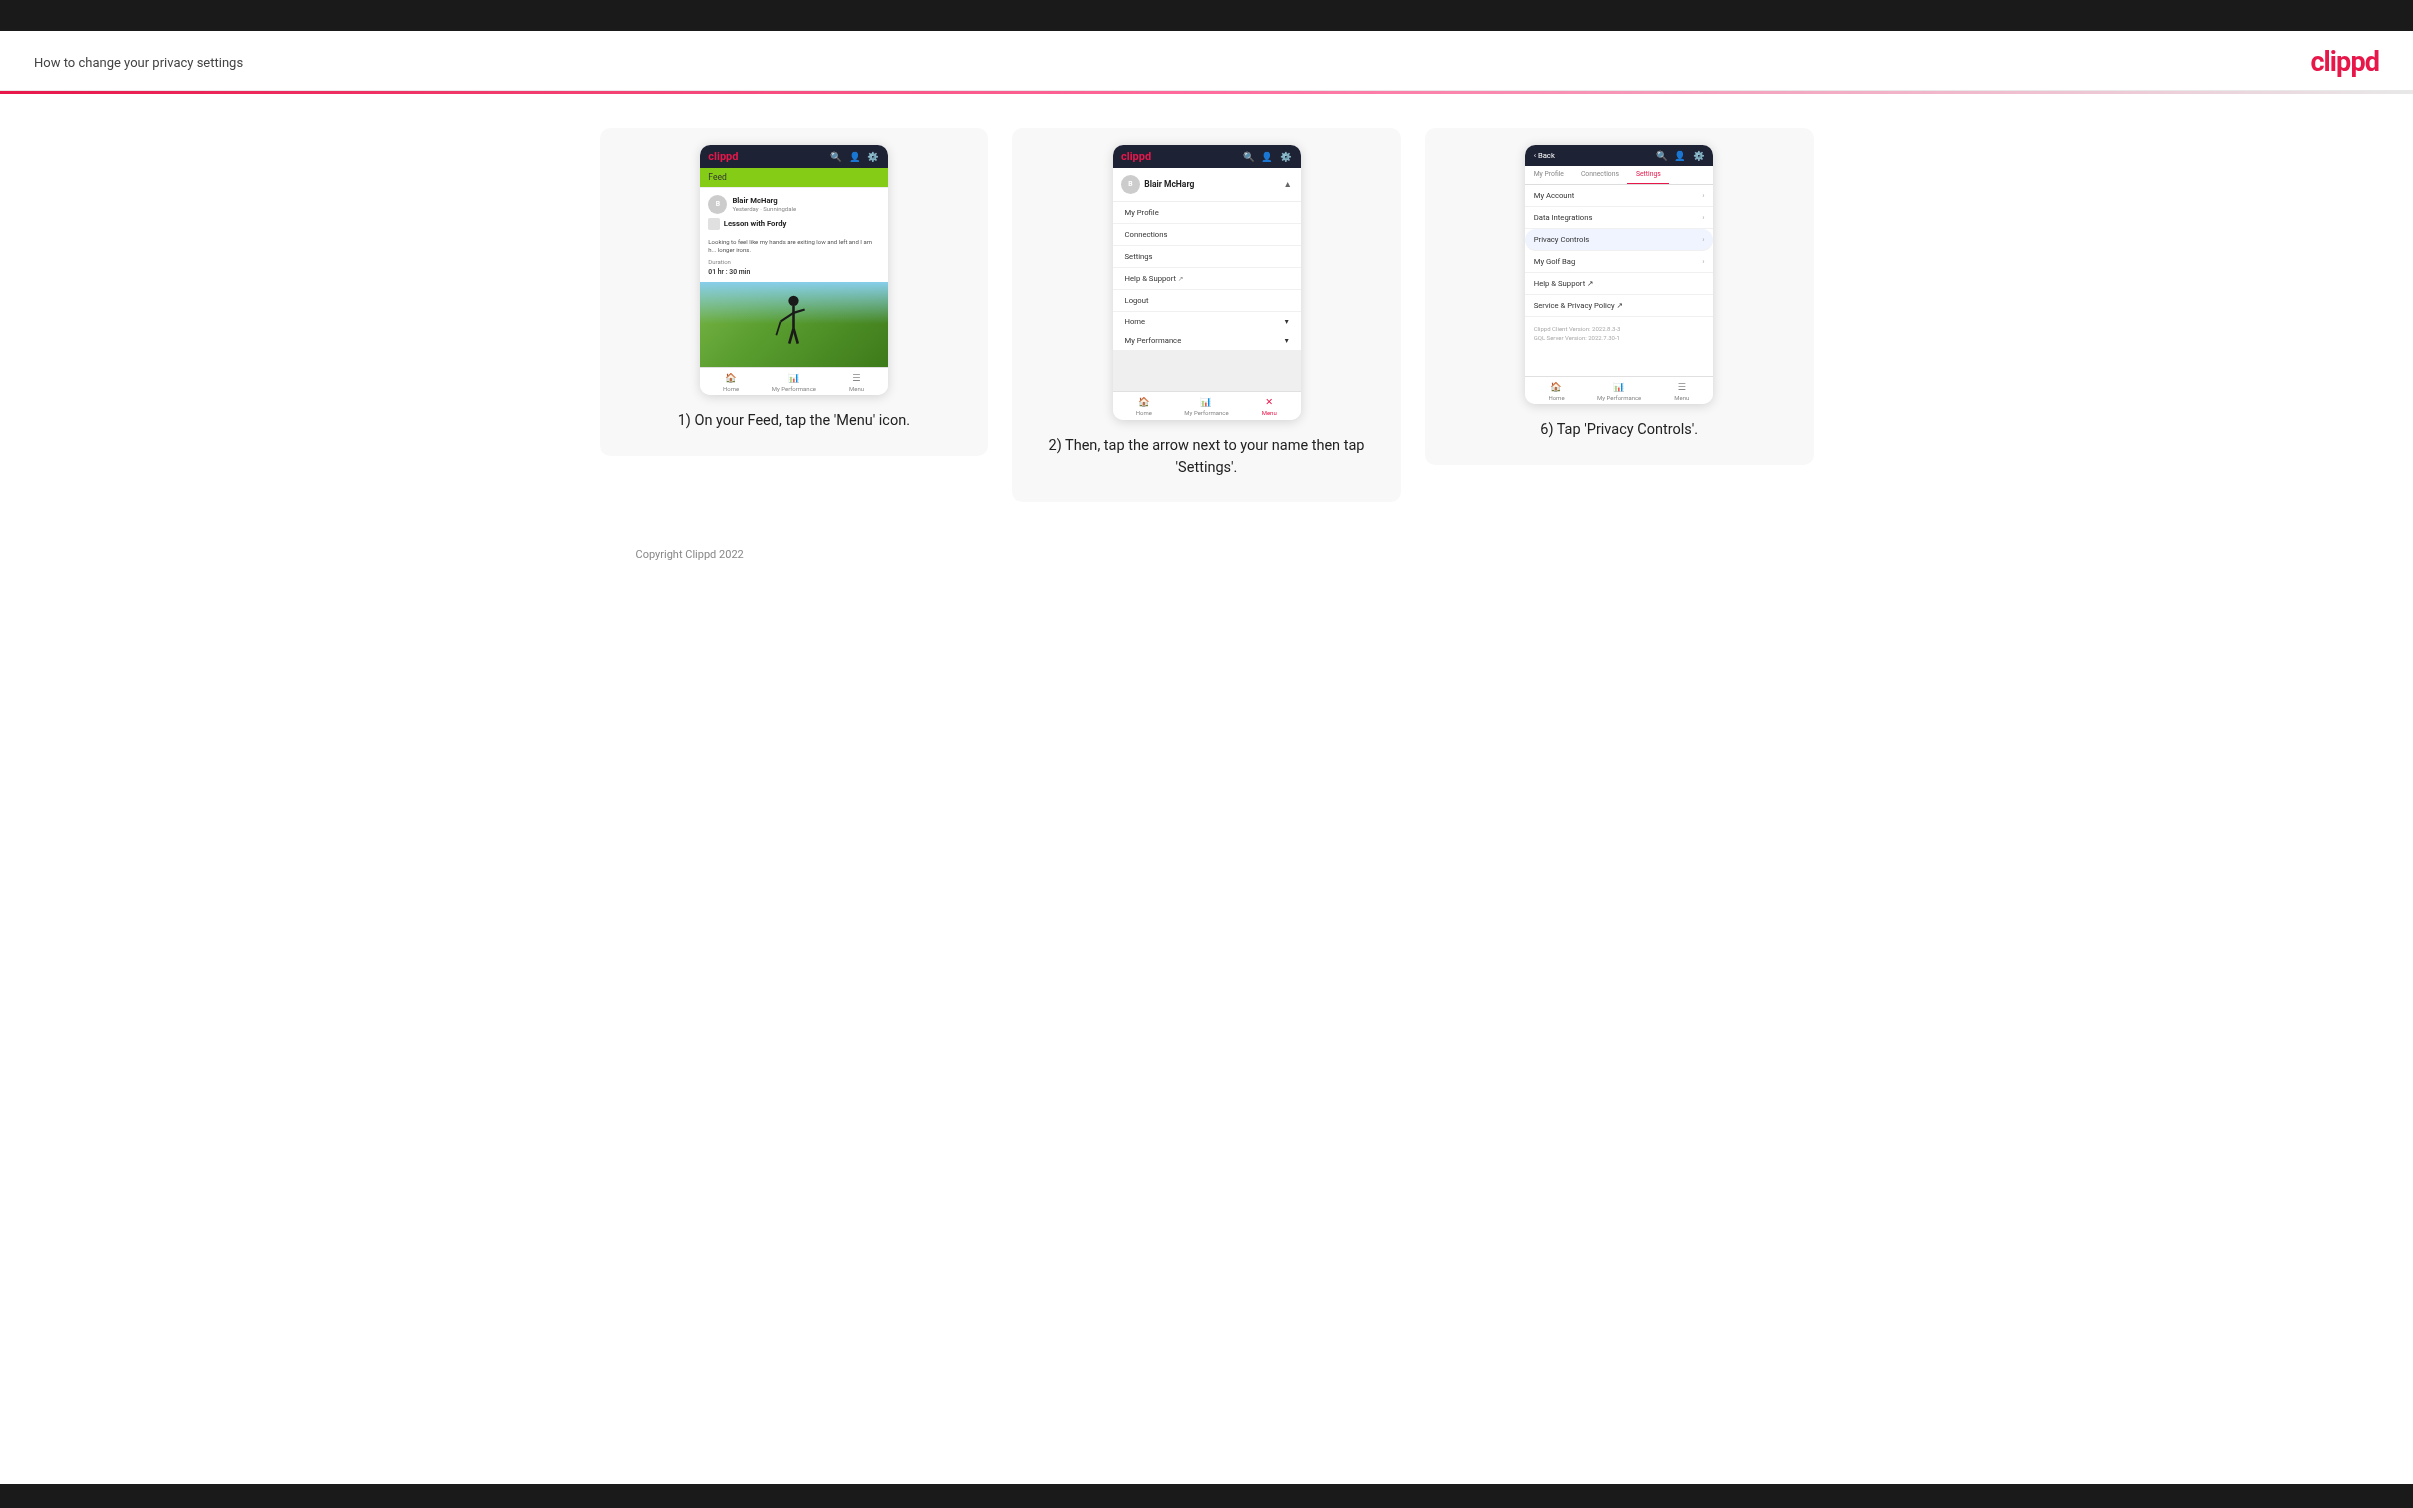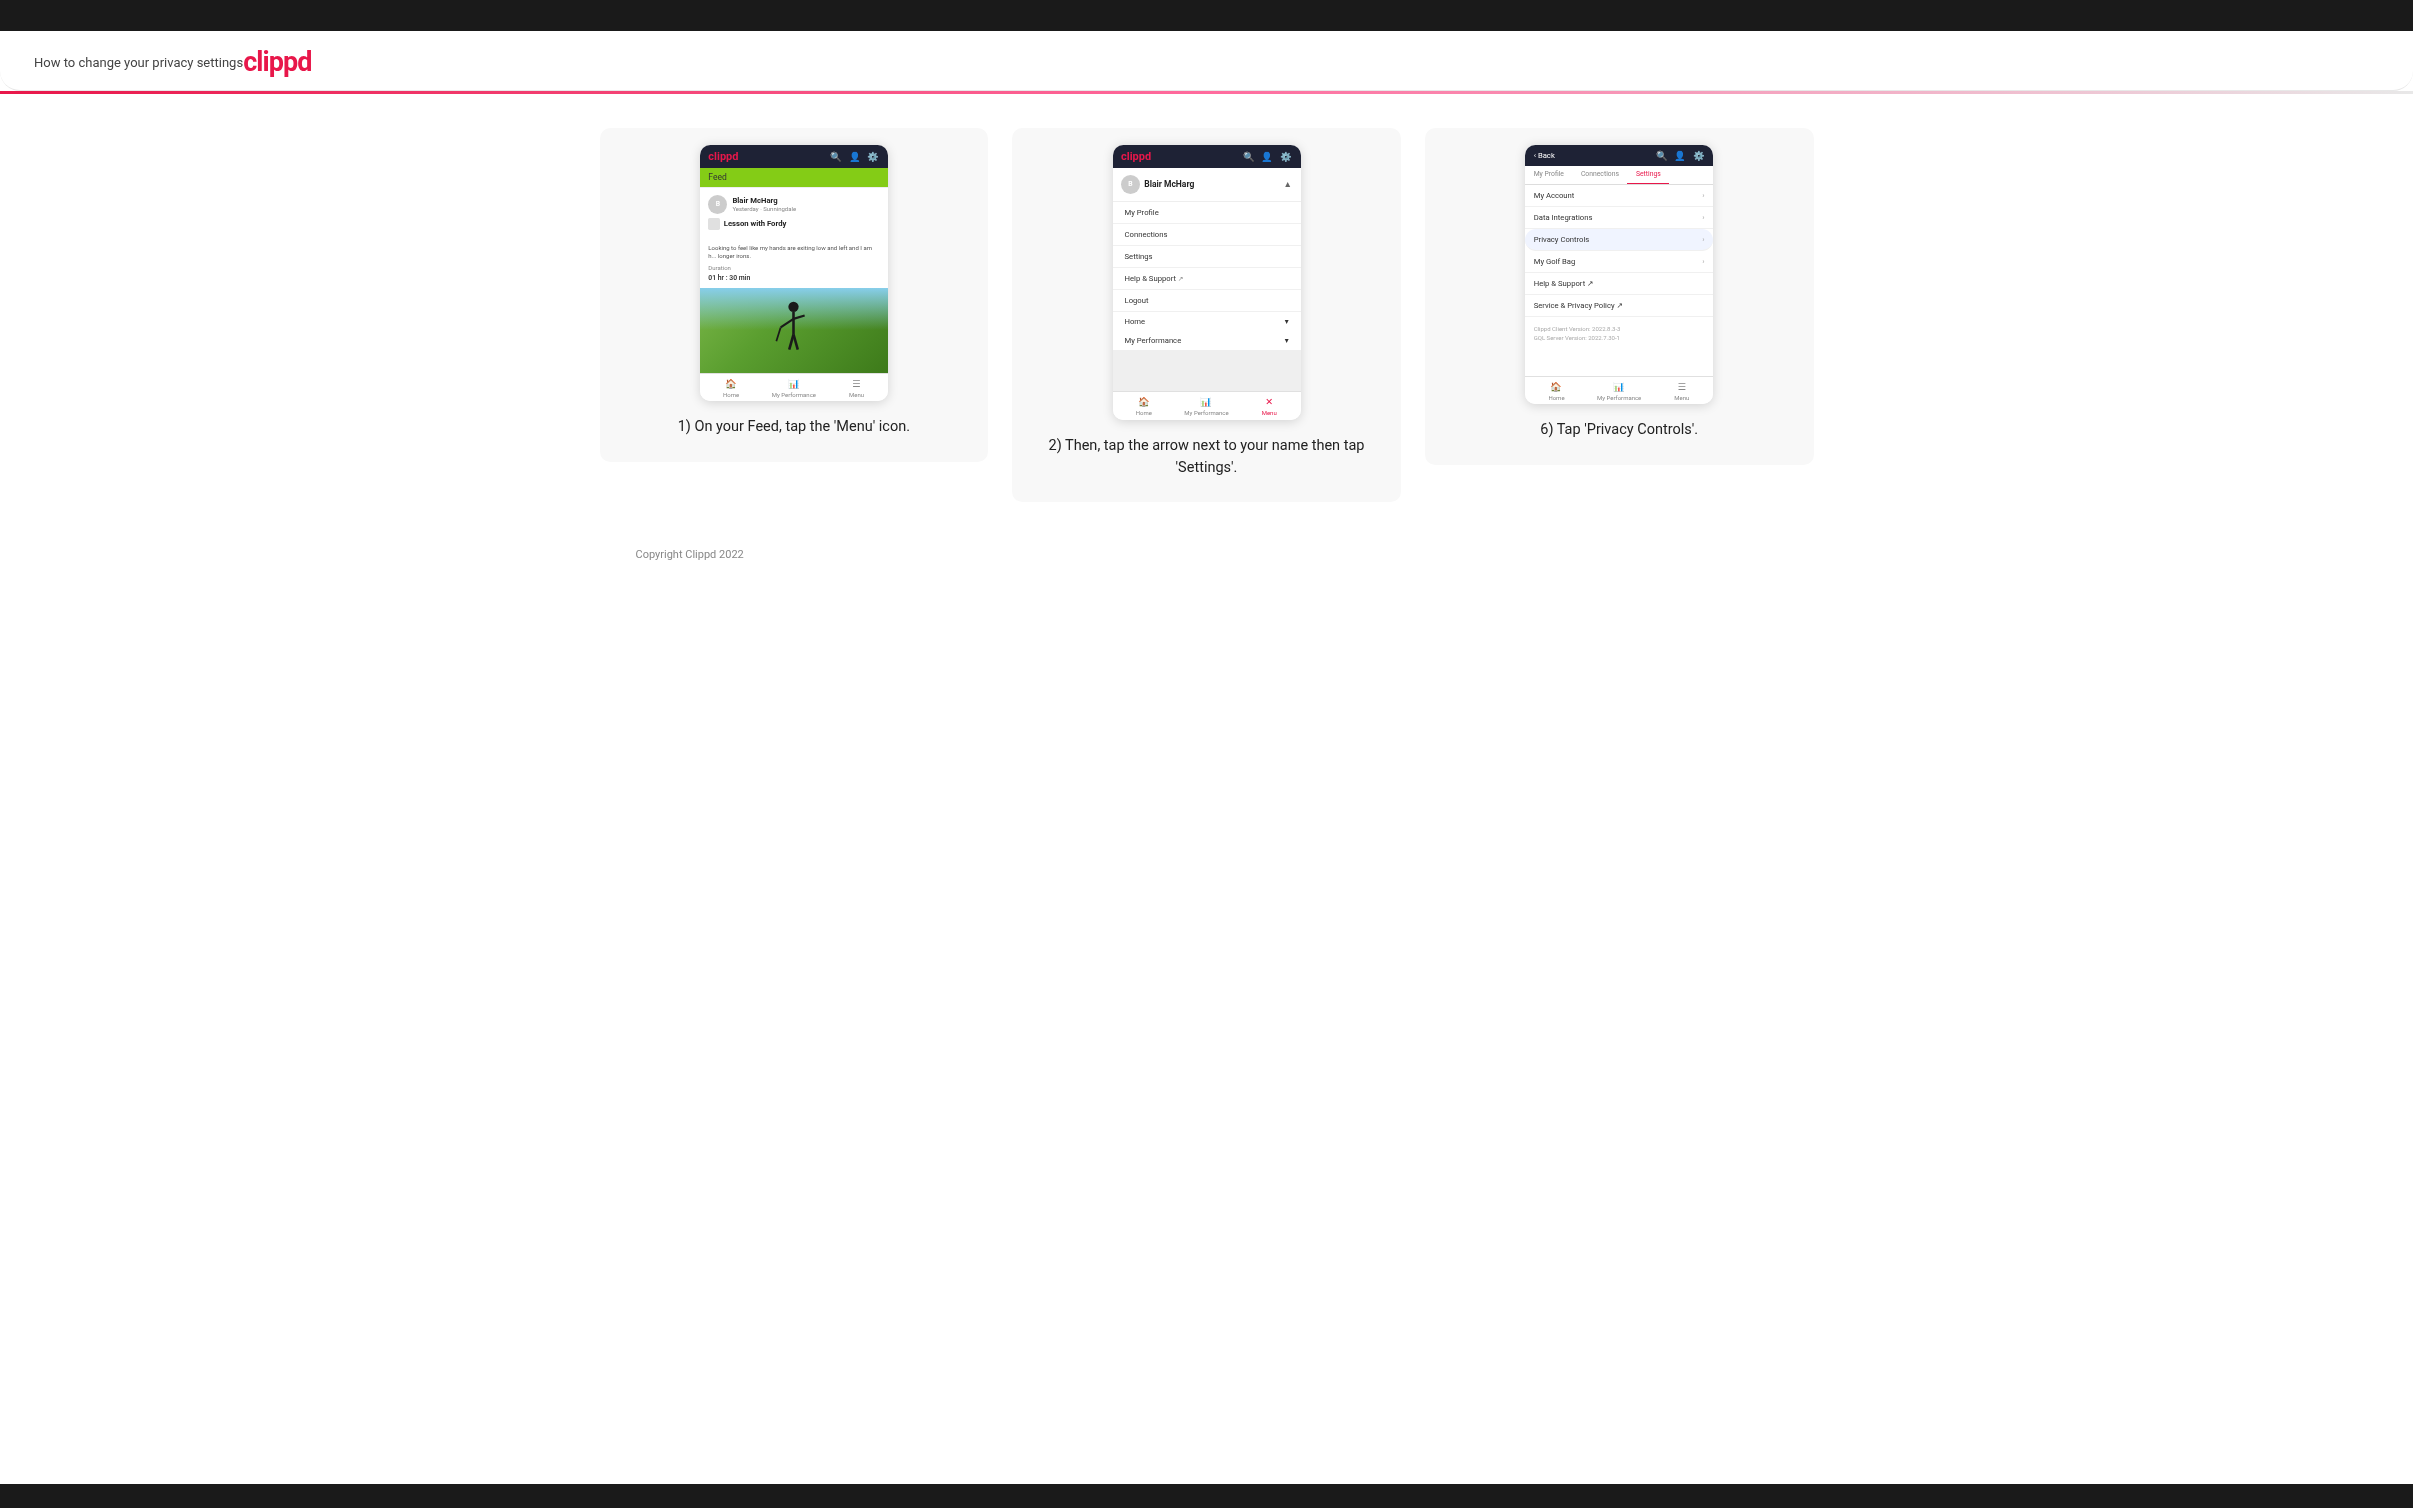--- a/index.html
+++ b/index.html
@@ -14,24 +14,23 @@
     .top-bar {
       background: #1a1a1a;
       height: 31px;
       width: 100%;
     }
 
     
     .header {
       display: flex;
       align-items: center;
-      justify-content: flex-start;
+      justify-content: space-between;
       padding: 15.4px 34px 12px 34px;
       border-bottom: 1.7px solid #e8e8e8;
-      border-radius: 20px;
     }
     .header-title {
       font-size: 13px;
       color: #444;
       font-weight: 400;
     }
     .logo {
       font-size: 27px;
       font-weight: 700;
       color: #e8174a;
@@ -162,21 +161,21 @@
       color: #222;
     }
     .phone-post-sub {
       font-size: 6px;
       color: #888;
     }
     .phone-lesson-row {
       display: flex;
       align-items: center;
       gap: 3.4px;
-      margin-bottom: 14px;
+      margin-bottom: 8px;
     }
     .phone-lesson-icon {
       width: 12px;
       height: 12px;
       background: #e0e0e0;
       border-radius: 1.7px;
     }
     .phone-lesson-title {
       font-size: 7.7px;
       font-weight: 700;

